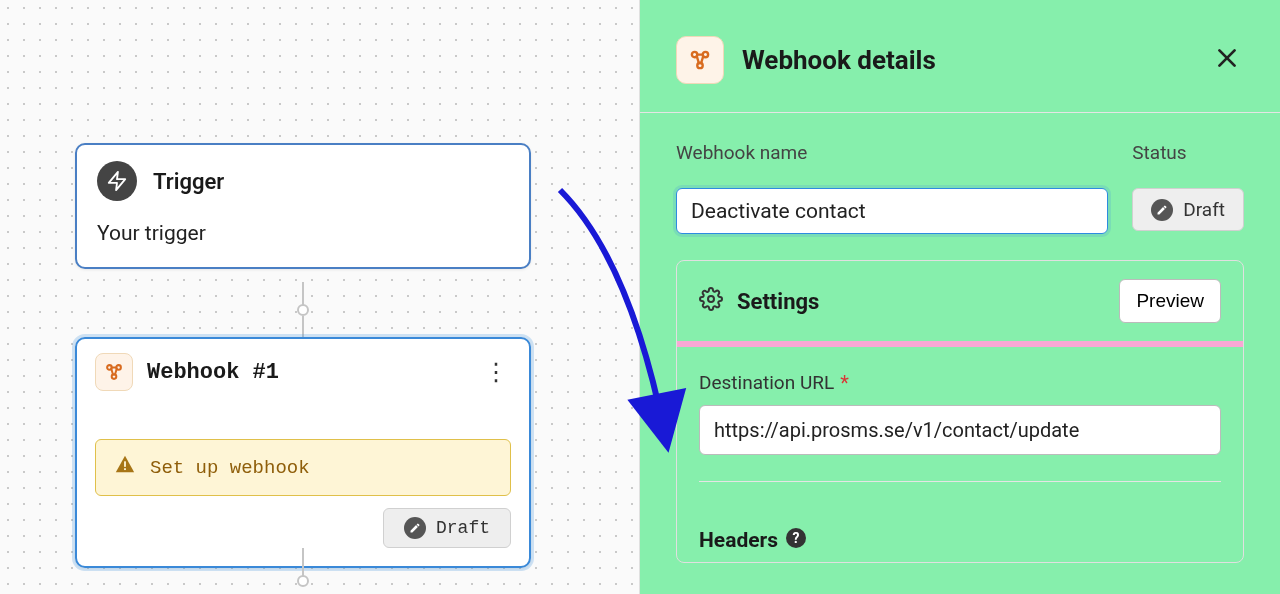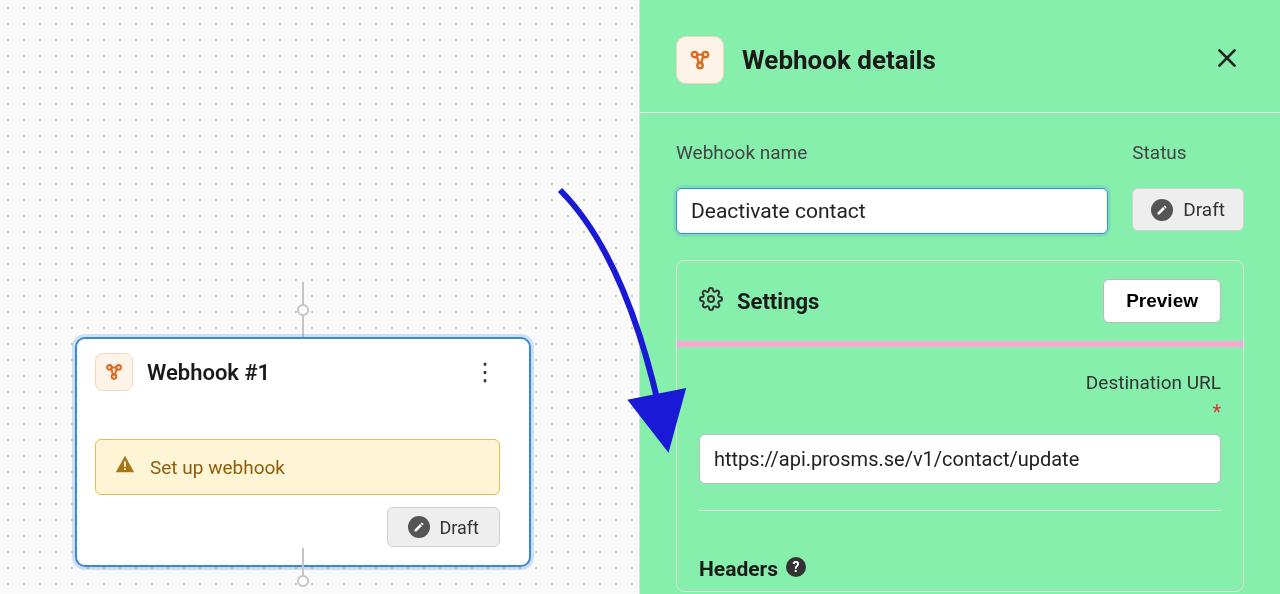--- a/index.html
+++ b/index.html
@@ -84,21 +84,22 @@
       border-radius: 50%;
       left: 297px;
     }
     .webhook-node {
       left: 75px;
       top: 337px;
       width: 456px;
       border: 2px solid #3a89d8;
       outline: 3px solid rgba(71,152,224,0.25);
       outline-offset: 0;
-      padding: 14px 29px 18px 18px;
+      padding: 14px 18px 18px 18px;
+      font-family: Liberation Mono, monospace;
     }
     .webhook-header {
       display: flex;
       align-items: center;
       gap: 14px;
       margin-bottom: 14px;
     }
     .webhook-icon-wrap {
       width: 38px;
       height: 38px;
@@ -251,36 +252,35 @@
     .settings-title {
       font-size: 22px;
       font-weight: 700;
       color: #1a1a1a;
       flex: 1;
     }
     .preview-btn {
       background: #fff;
       border: 1px solid #bbb;
       border-radius: 6px;
-      padding: 10px 22px;
+      padding: 10px 16px;
       font-size: 19px;
-      font-weight: 700;
+      font-weight: 400;
       cursor: pointer;
     }
     .settings-card-body {
       padding: 24px 22px 10px 22px;
     }
     .field-label {
       font-size: 19px;
       color: #333;
       margin-bottom: 10px;
       display: flex;
-      align-items: flex-end;
+      align-items: flex-start;
       gap: 6px;
-      flex-direction: column;
     }
     .req-star {
       color: #d93636;
       font-size: 20px;
     }
     .text-input {
       width: 100%;
       border: 1px solid #bbb;
       border-radius: 6px;
       padding: 12px 14px;
@@ -327,20 +327,31 @@
       pointer-events: none;
     }
   </style>
 </head>
 <body>
 
 <div class="workspace">
 
   <div class="canvas">
 
+    <div class="node trigger-node">
+      <div class="trigger-header">
+        <div class="trigger-icon-wrap">
+          <svg viewBox="0 0 24 24" fill="none" stroke="#fff" stroke-width="2" stroke-linecap="round" stroke-linejoin="round">
+              <polygon points="13 2 3 14 12 14 11 22 21 10 12 10 13 2"></polygon>
+            </svg>
+        </div>
+        <div class="trigger-title">Trigger</div>
+      </div>
+      <div class="trigger-body">Your trigger</div>
+    </div>
 
     <div class="connector" style="top:282px;height:25px"></div>
     <div class="connector-dot" style="top:304px"></div>
     <div class="connector" style="top:316px;height:22px"></div>
 
     <div class="node webhook-node">
       <div class="webhook-header">
         <div class="webhook-icon-wrap">
           <svg width="22" height="22" viewBox="0 0 24 24" fill="none" stroke="#d86b1f" stroke-width="2.2" stroke-linecap="round">
               <circle cx="7" cy="7" r="2.5"></circle>

